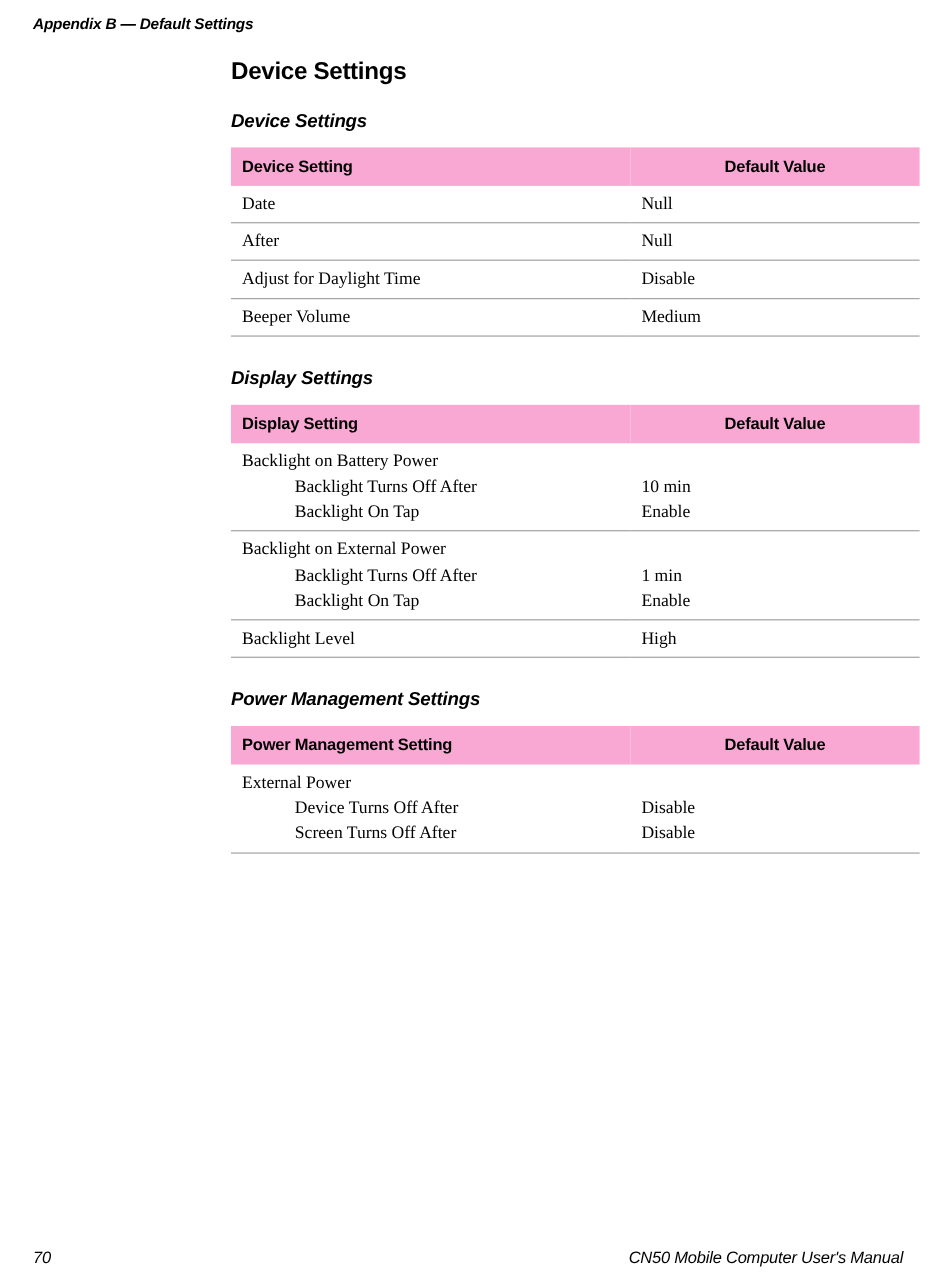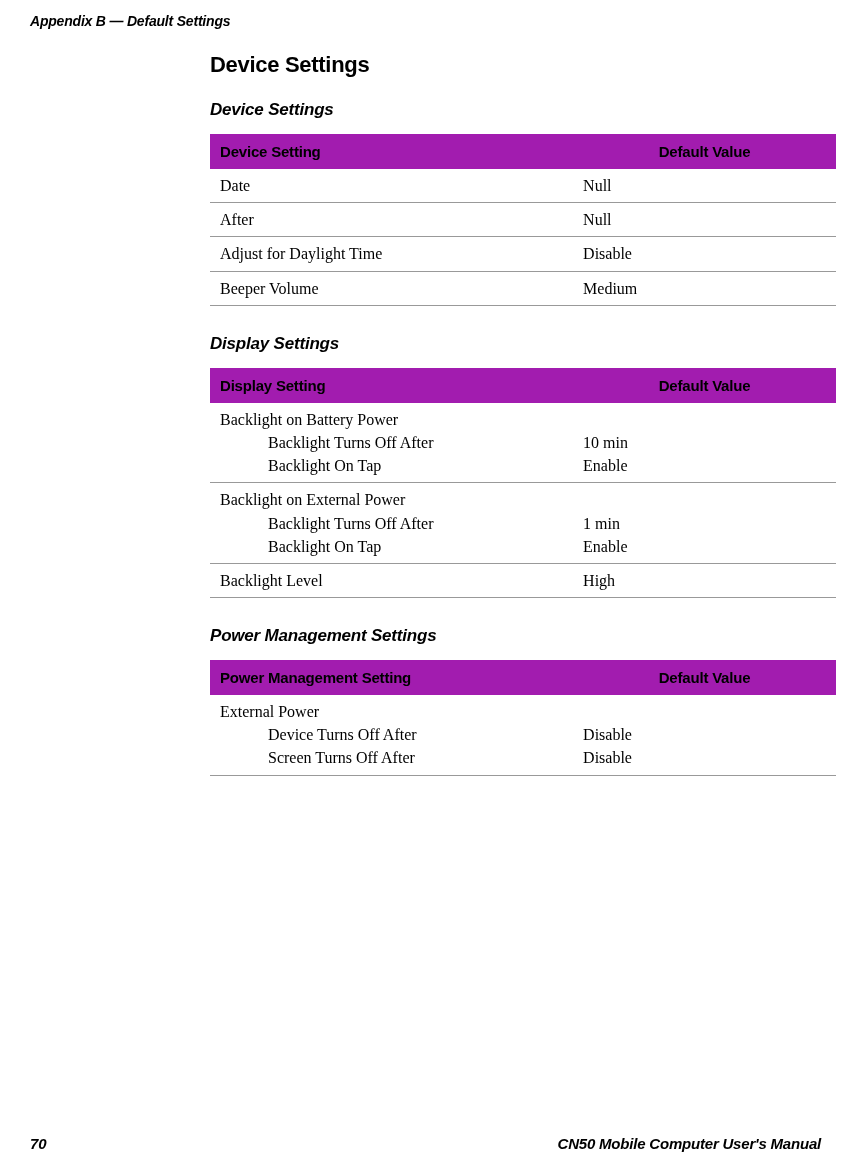--- a/index.html
+++ b/index.html
@@ -46,21 +46,21 @@
       font-size: 17px;
       letter-spacing: -0.2px;
       margin-bottom: 14px;
     }
     table {
       width: 100%;
       border-collapse: collapse;
       margin-bottom: 28px;
     }
     thead tr {
-      background: #a21caf;
+      background: #f9a8d4;
     }
     th {
       font-family: Arial, Helvetica, sans-serif;
       font-weight: bold;
       font-size: 15px;
       text-align: left;
       padding: 9px 10px 9px 10px;
       letter-spacing: -0.2px;
     }
     td {
@@ -81,21 +81,21 @@
     .sub-item {
       padding-left: 48px;
       display: block;
     }
     .footer-bar {
       position: absolute;
       bottom: 18px;
       left: 30px;
       right: 30px;
       font-family: Arial, Helvetica, sans-serif;
-      font-weight: bold;
+      font-weight: normal;
       font-style: italic;
       font-size: 15px;
       display: flex;
       justify-content: space-between;
       letter-spacing: -0.2px;
       margin-top: 24px;
     }
   </style>
 </head>
 <body>

